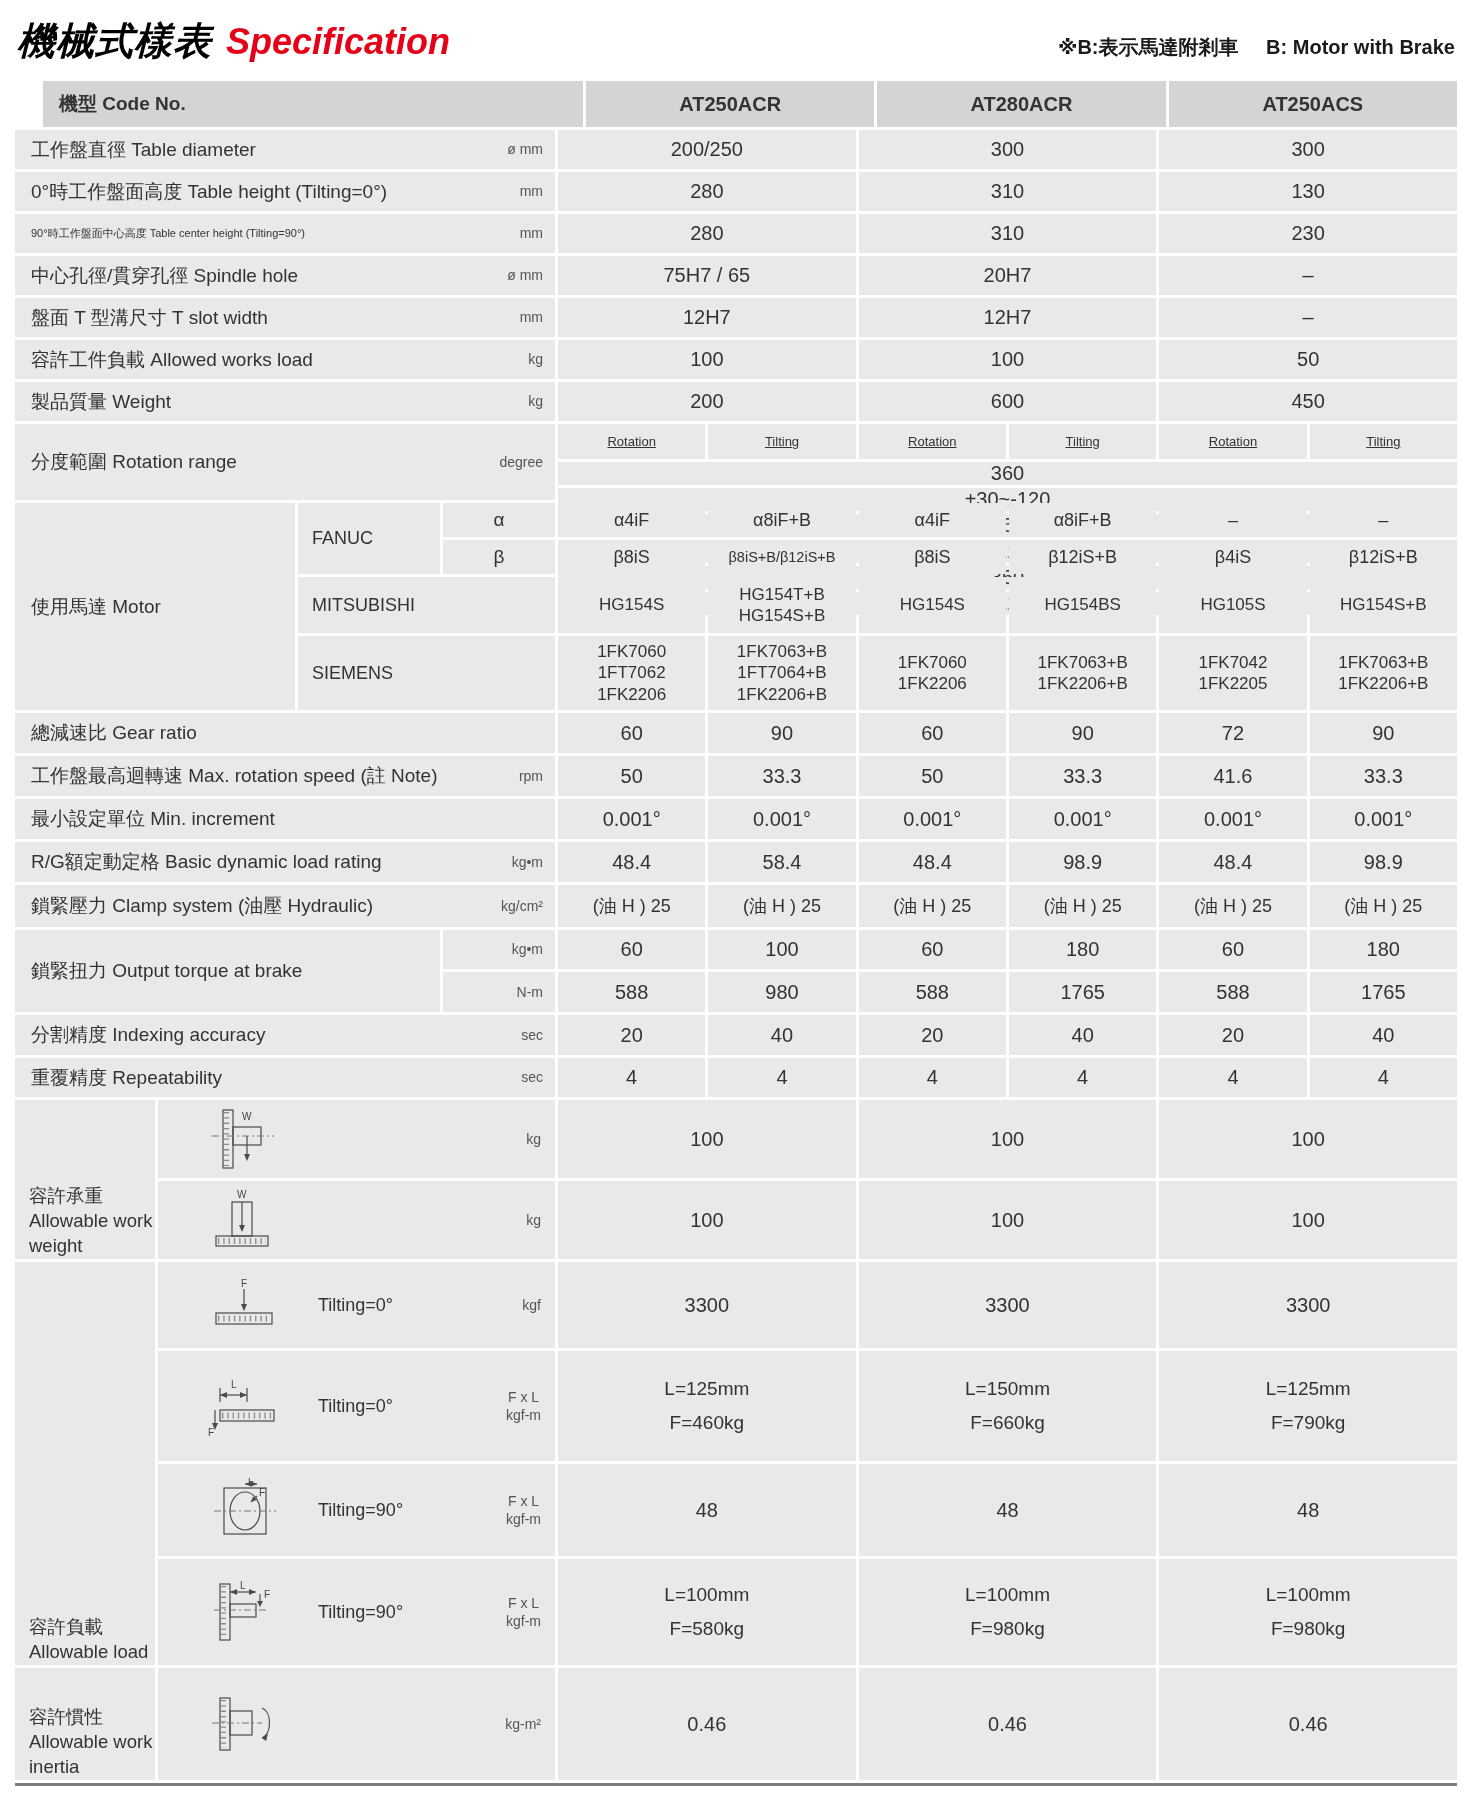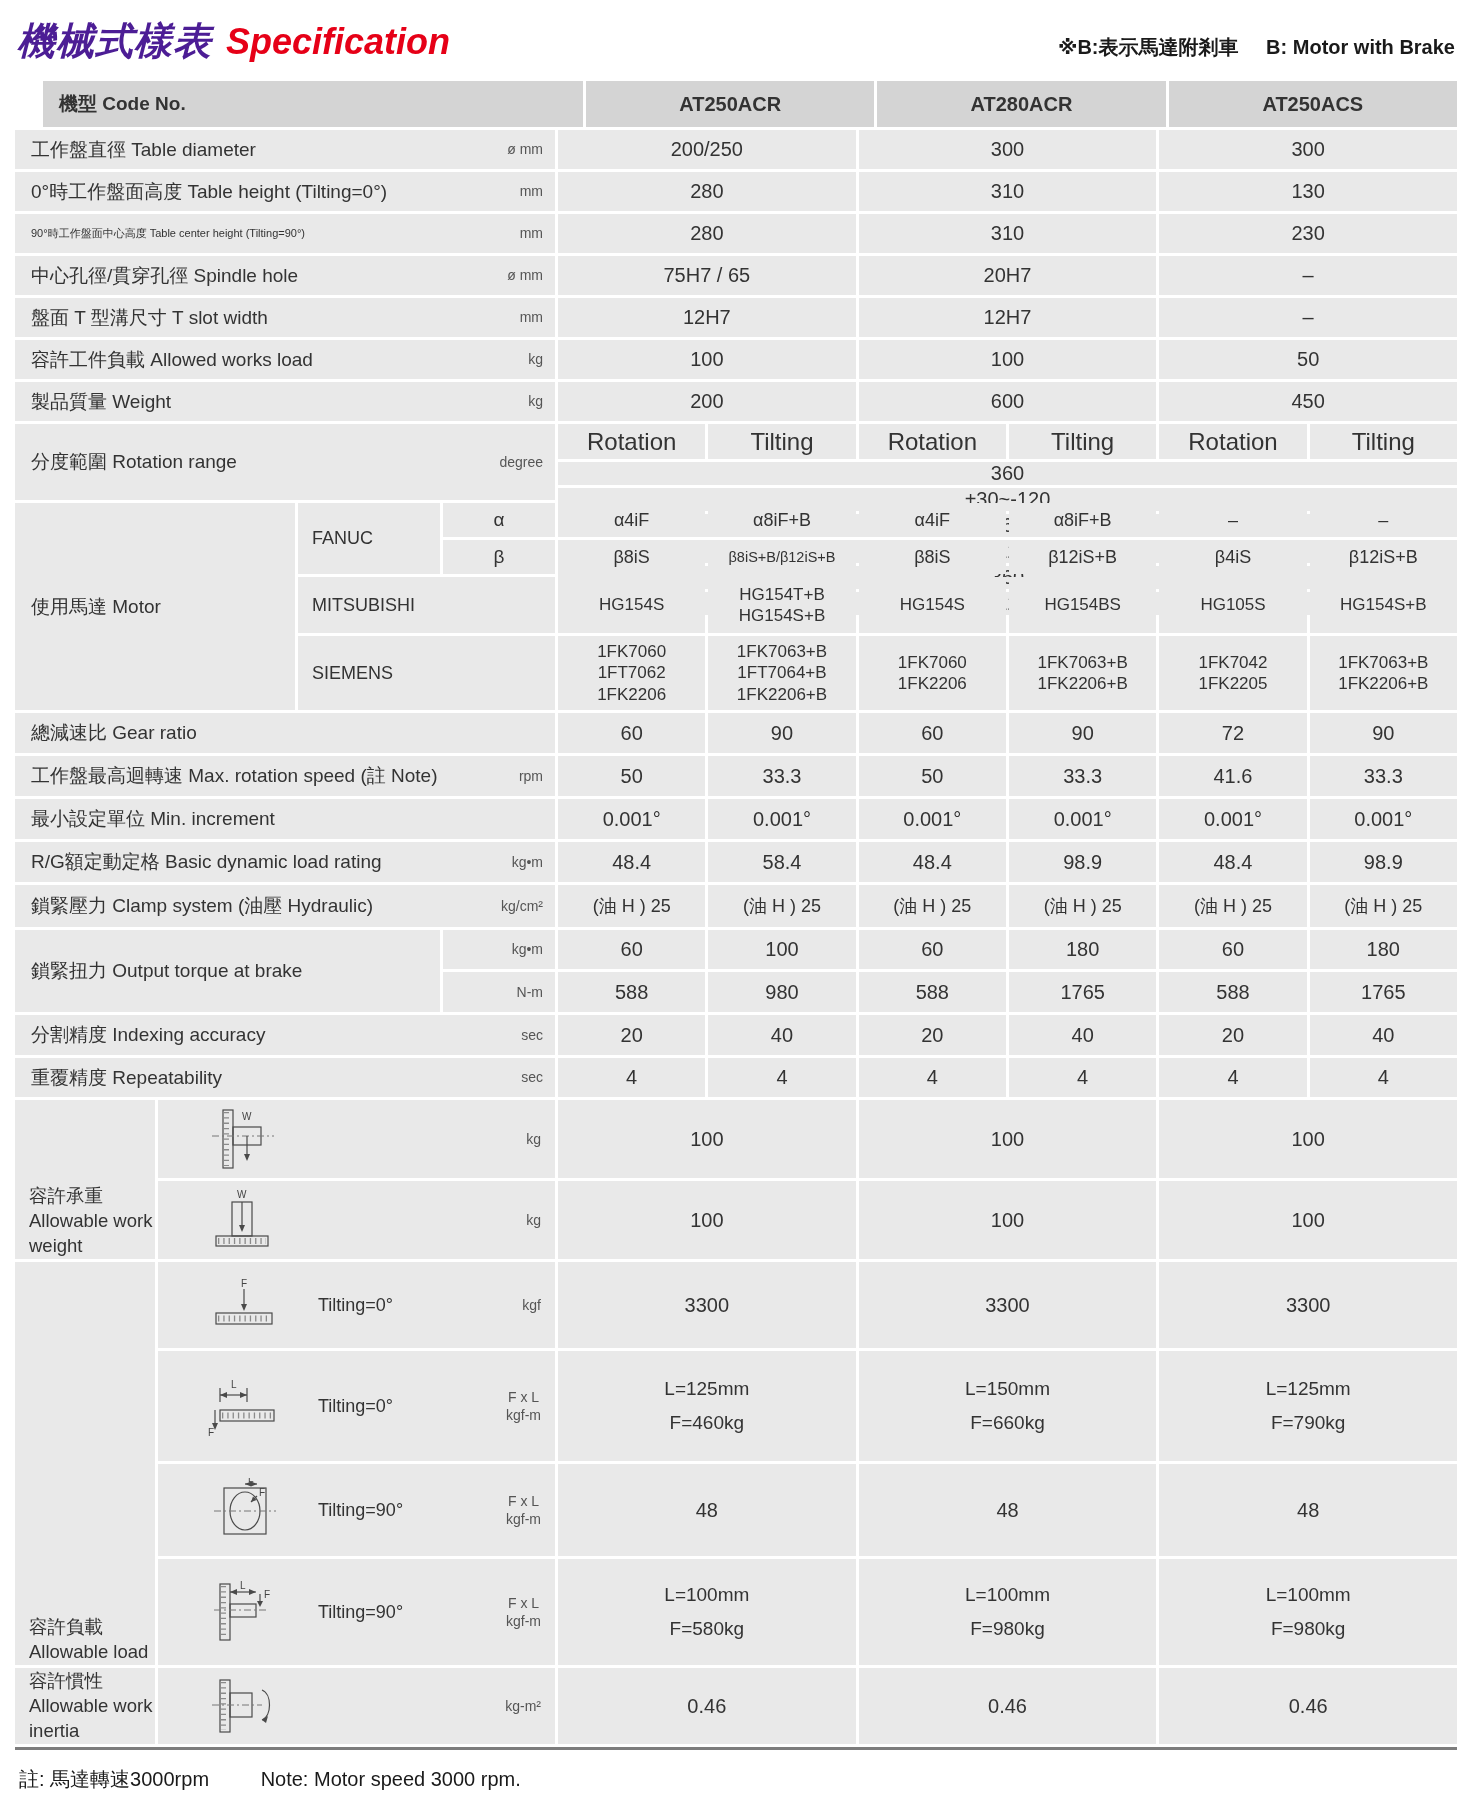--- a/index.html
+++ b/index.html
@@ -4,21 +4,21 @@
 <style>
   * { box-sizing: border-box; margin: 0; padding: 0; }
   body {
     font-family: "Liberation Sans", "DejaVu Sans", sans-serif;
     background: #fff; color: #333;
     width: 1472px;
   }
   .page { width: 1472px; padding: 10px 15px 20px 15px; }
 
   .titlebar { display: flex; justify-content: space-between; align-items: flex-end; margin: 6px 2px 14px 2px; }
-  .title-zh { font-size: 38px; font-weight: bold; font-style: italic; color: #4c1d95; letter-spacing: 1px; }
+  .title-zh { font-size: 38px; font-weight: bold; font-style: italic; color: #000000; letter-spacing: 1px; }
   .title-en { font-size: 36px; font-weight: bold; font-style: italic; color: #e60017; margin-left: 14px; text-align: center; }
   .top-note { font-size: 20px; font-weight: bold; color: #1a1a1a; padding-bottom: 6px; }
   .top-note .en { margin-left: 22px; }
 
   .spec-table { display: flex; flex-direction: column; gap: 3px; width: 1442px;
                 border-bottom: 3px solid #7d7d7d; padding-bottom: 3px; }
   .row { display: flex; gap: 3px; }
   .seccol { display: flex; flex-direction: column; gap: 3px; flex: 1 1 0; min-width: 0; }
   .subrow { display: flex; gap: 3px; }
   .grp { display: flex; gap: 3px; }
@@ -42,26 +42,26 @@
   .sym { flex: 0 0 112px; justify-content: center; font-size: 19px; }
   .ucell { flex: 0 0 112px; justify-content: flex-end; padding-right: 12px; }
   .torq-label { flex: 0 0 425px; padding-left: 16px; font-size: 19px; }
 
   .seclab { flex: 0 0 140px; padding-left: 14px; font-size: 18.5px; align-items: flex-end; }
   .seclab .inner span { display: block; line-height: 1.35; }
   .diag { flex: 0 0 397px; padding: 0 14px 0 48px; }
   .diag .unit { margin-left: auto; }
   .tilt { font-size: 18px; margin-left: 34px; color: #333; }
 
-  .subhead { font-size: 24px; }
+  .subhead { font-size: 13px; text-decoration: underline; }
 
   .h34 { height: 34px; } .h35 { height: 35px; } .h38 { height: 38px; flex-direction: column; }
   .h39 { height: 39px; } .h40 { height: 40px; } .h42 { height: 42px; }
   .h46 { height: 46px; padding-left: 28px; } .h56 { height: 56px; } .h74 { height: 74px; }
-  .h78 { height: 78px; } .h86 { height: 86px; } .h90 { height: 76px; border-radius: 28px; }
+  .h78 { height: 78px; } .h86 { height: 86px; } .h90 { height: 112px; border-radius: 28px; }
   .h92 { height: 92px; } .h106 { height: 106px; } .h110 { height: 110px; }
 
   .footer-note { margin-top: 16px; font-size: 20px; color: #1a1a1a; padding-left: 4px; }
   .footer-note .en { margin-left: 46px; }
 
   svg { flex: 0 0 auto; }
   svg text { font-size: 10px; fill: #444; font-family: "Liberation Sans", sans-serif; }
   .sk { stroke: #4a4a4a; stroke-width: 1.2; fill: none; }
   .hatch { stroke: #8a8a8a; stroke-width: 6; fill: none; }
   .dash { stroke: #777; stroke-width: 1; stroke-dasharray: 7 3 2 3; fill: none; }

